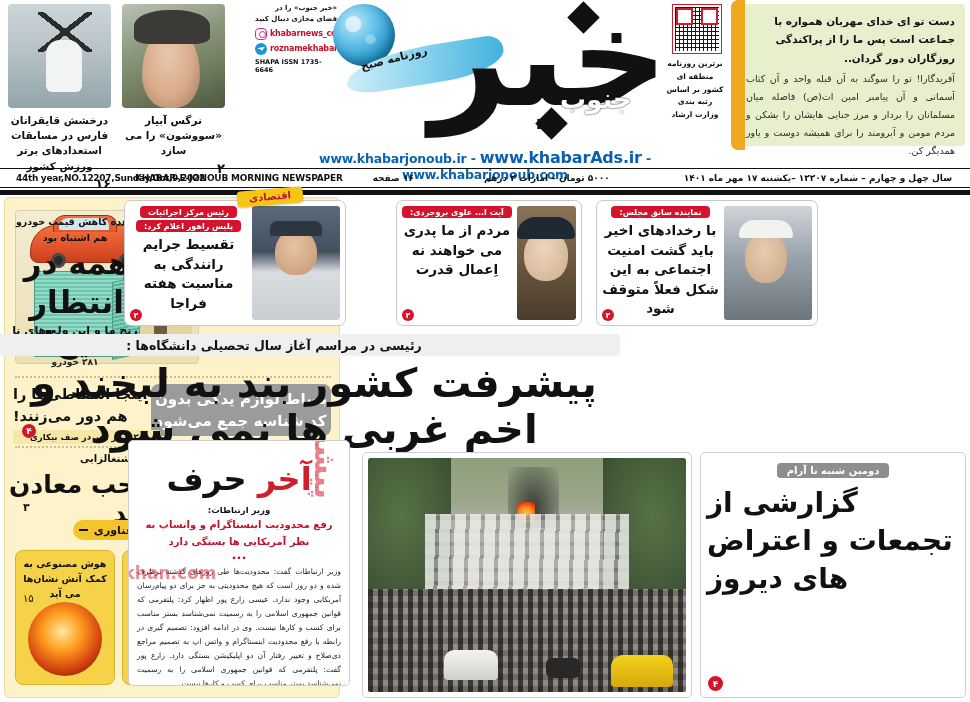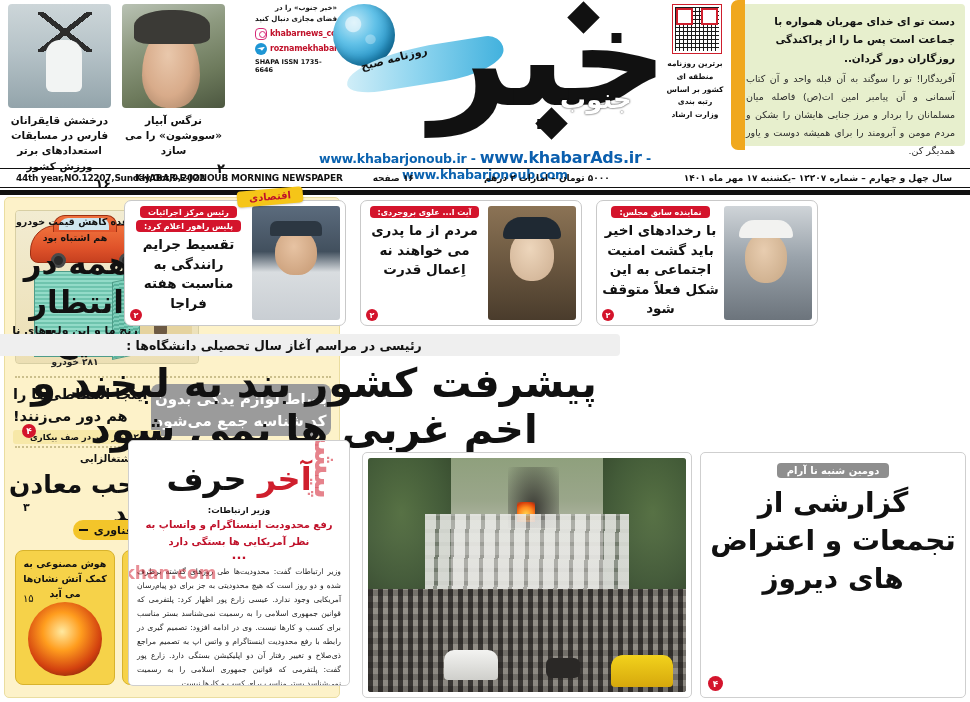--- a/index.html
+++ b/index.html
@@ -295,21 +295,21 @@
     border-radius:10px 10px 14px 14px; opacity:.95;}
   .sci-img-3 { background: radial-gradient(circle at 46% 40%, #ffe9a0 0%, #ff9d1e 32%, #d2400f 65%, #3a1205 100%); }
 
   
   .tbox {
     position:absolute; top:200px; height:126px; background:#fff;
     border:1px solid #c9c9c9; border-radius:7px; padding:5px;
     display:flex; flex-direction:row-reverse; gap:5px;
   }
   .tb-1 { right:624px; width:222px; }   
-  .tb-2 { right:388px; width:222px; }   
+  .tb-2 { right:388px; width:186px; }   
   .tb-3 { right:152px; width:222px; }   
   .tbox-txt { flex:1; display:flex; flex-direction:column; align-items:center; position:relative;}
   .redtag {
     background:#d4142c; color:#fff; font-size:8px; font-weight:bold;
     padding:1.5px 8px; border-radius:4px; margin-bottom:3px; white-space:nowrap;
   }
   .redtag+.redtag{ margin-top:-1px; }
   .tbox-h { font-size:13.5px; font-weight:bold; color:#111; text-align:center; line-height:1.45;}
   .tbox-pg {
     position:absolute; left:0; bottom:-1px; width:12px; height:12px; border-radius:50%;
@@ -422,21 +422,21 @@
 
   .redbox {
     position:absolute; top:452px; right:4px; width:266px; height:246px;
     background:#fff; border:1px solid #cfcfcf; border-radius:5px; padding:6px;
   }
   .rb-tag {
     background:#8e8e8e; color:#fff; font-size:10px; font-weight:bold;
     padding:2px 10px; border-radius:4px; display:inline-block; margin:1px 0 6px;
   }
   .rb-head {
-    text-align:center; font-size:28px; font-weight:bold; color:#111;
+    text-align:left; font-size:28px; font-weight:bold; color:#111;
     line-height:1.35; letter-spacing:-1px;
   }
   .rb-pg {
     position:absolute; left:7px; bottom:6px; width:15px; height:15px; border-radius:50%;
     background:#d4142c; color:#fff; font-size:9px; font-weight:bold;
     display:flex; align-items:center; justify-content:center;
   }
 </style>
 </head>
 <body>

